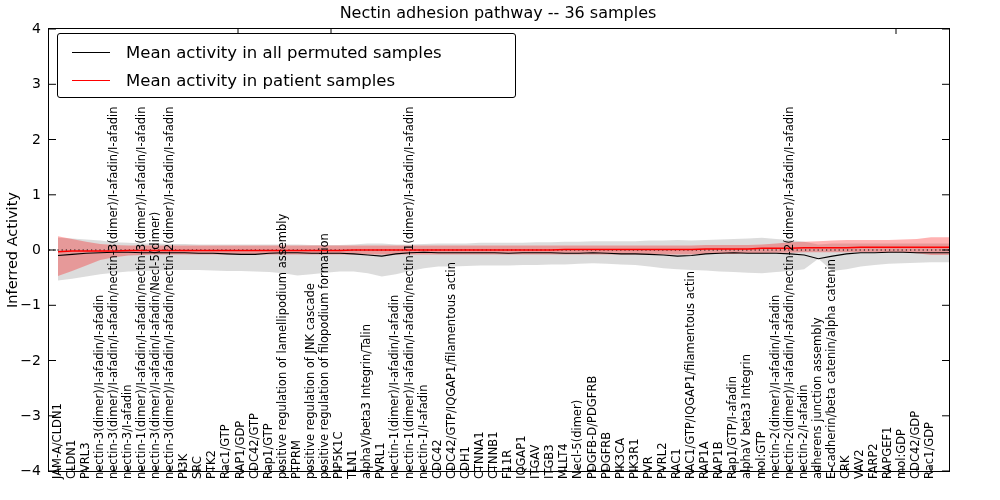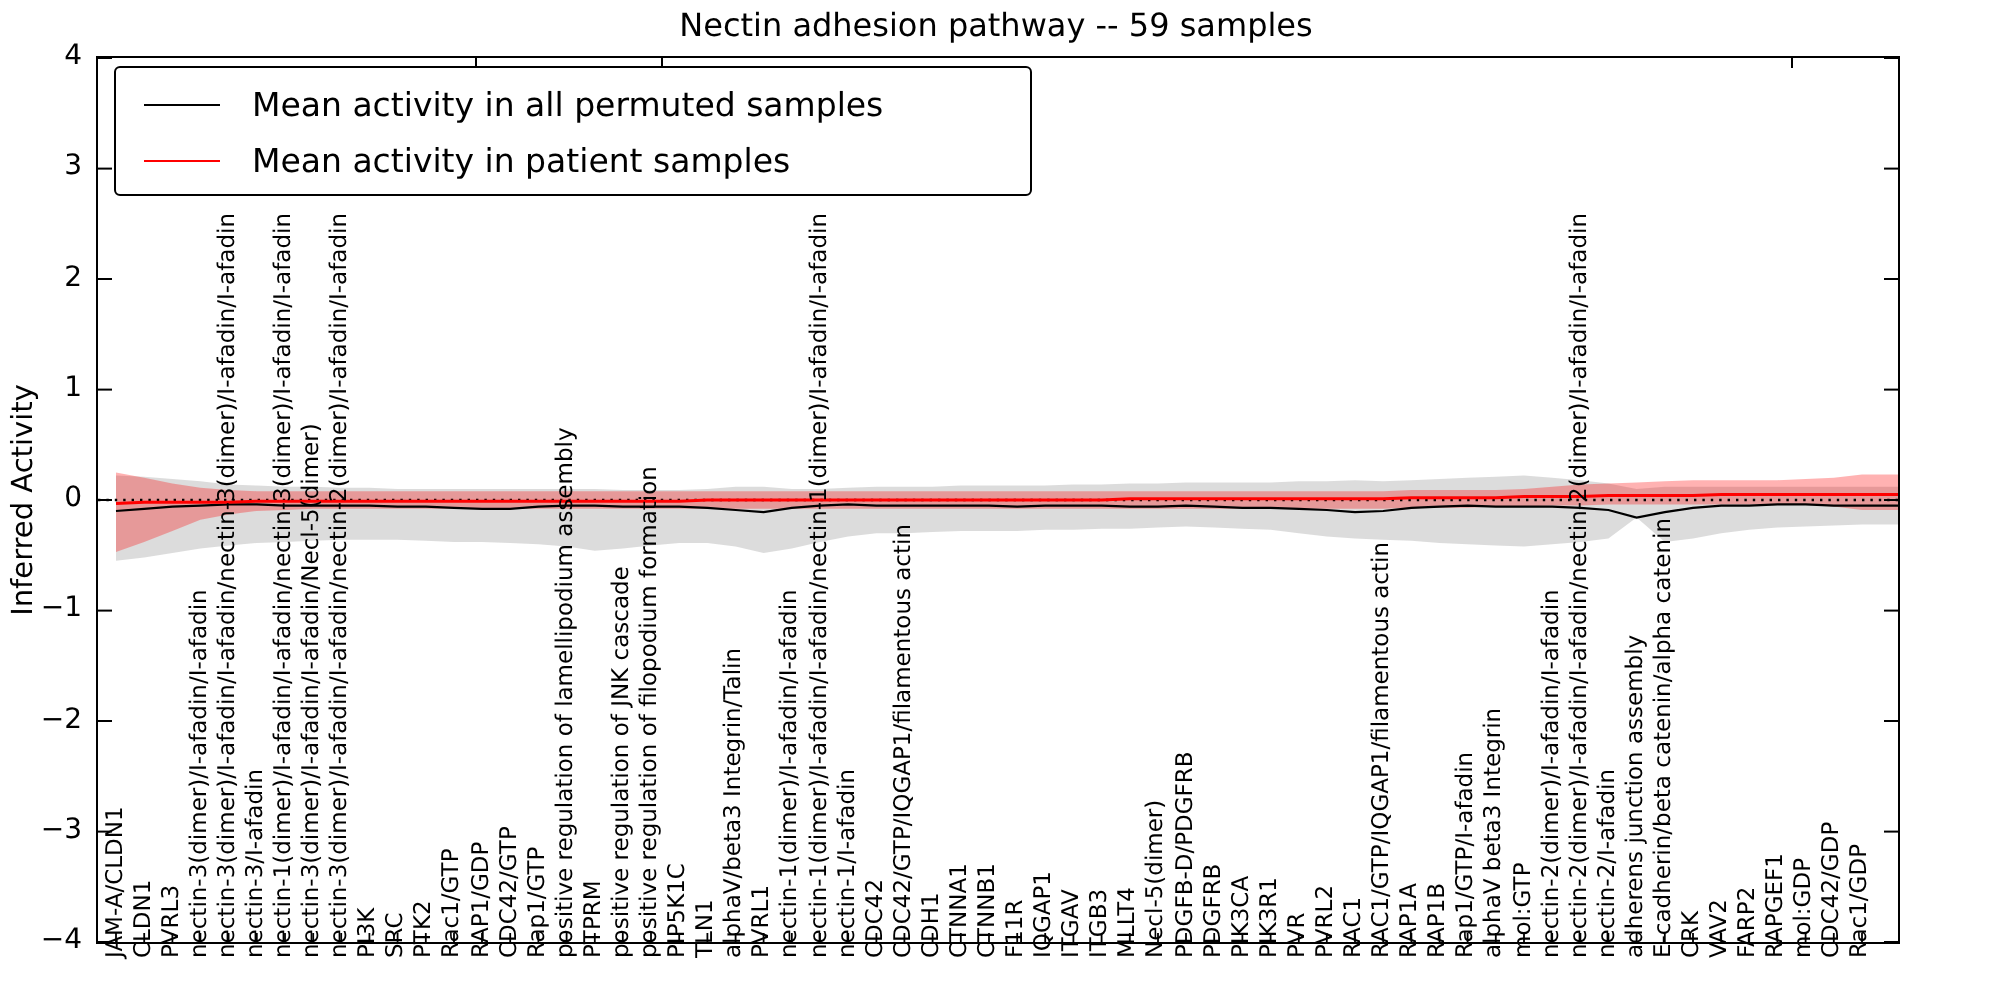--- a/index.html
+++ b/index.html
@@ -23,21 +23,21 @@
   .legend-row.r0{top:4px;}
   .legend-row.r1{top:32px;}
   .legend-line{display:inline-block;width:38px;height:0;border-top:1.7px solid #000;
                margin-right:16px;}
   .legend-label{font-size:16.5px;}
 </style>
 </head>
 <body>
 
 <div class="fig">
-  <div class="title">Nectin adhesion pathway -- 59 samples</div>
+  <div class="title">Nectin adhesion pathway -- 36 samples</div>
 
   <div class="ylabel">Inferred Activity</div>
 
   <div class="plot">
     <svg id="plot-svg" width="900" height="442" viewBox="0 0 900 442">
         <polygon points="9.0,208.8 23.1,209.4 37.2,210.5 51.2,211.6 65.3,213.3 79.4,213.8 93.5,214.4 107.6,214.4 121.6,214.9 135.7,214.9 149.8,215.5 163.9,215.5 178.0,215.5 192.0,215.5 206.1,215.5 220.2,215.5 234.3,215.5 248.4,215.5 262.4,216.0 276.5,216.0 290.6,216.0 304.7,215.5 318.8,214.4 332.8,214.4 346.9,215.5 361.0,215.5 375.1,214.9 389.2,214.4 403.2,214.4 417.3,214.4 431.4,213.8 445.5,213.8 459.6,213.8 473.6,213.8 487.7,213.3 501.8,213.3 515.9,212.7 530.0,212.7 544.0,212.2 558.1,212.2 572.2,212.2 586.3,212.2 600.4,211.6 614.4,211.6 628.5,211.1 642.6,211.6 656.7,211.1 670.8,210.5 684.8,209.9 698.9,209.4 713.0,208.8 727.1,209.9 741.2,211.1 755.2,212.7 769.3,215.5 783.4,214.4 797.5,214.4 811.6,214.4 825.6,214.4 839.7,214.4 853.8,214.4 867.9,214.4 882.0,214.4 900,214.4 900,233.2 882.0,233.2 867.9,233.7 853.8,234.3 839.7,234.8 825.6,235.9 811.6,237.6 797.5,240.3 783.4,242.0 769.3,229.8 755.2,240.3 741.2,242.0 727.1,243.1 713.0,244.2 698.9,243.7 684.8,243.1 670.8,242.5 656.7,241.4 642.6,240.9 628.5,240.3 614.4,239.2 600.4,237.6 586.3,235.9 572.2,235.4 558.1,234.8 544.0,234.3 530.0,234.8 515.9,235.4 501.8,235.4 487.7,235.9 473.6,235.9 459.6,236.5 445.5,236.5 431.4,236.5 417.3,237.0 403.2,237.6 389.2,237.6 375.1,239.2 361.0,242.0 346.9,245.3 332.8,247.5 318.8,244.2 304.7,242.5 290.6,242.5 276.5,243.7 262.4,245.3 248.4,246.4 234.3,244.2 220.2,243.1 206.1,242.5 192.0,242.0 178.0,242.0 163.9,241.4 149.8,240.9 135.7,240.9 121.6,240.9 107.6,241.4 93.5,242.0 79.4,242.5 65.3,243.7 51.2,245.3 37.2,247.5 23.1,249.7 9.0,251.4" fill="rgba(128,128,128,0.28)"></polygon>
         <polygon points="9.0,207.2 23.1,209.9 37.2,212.7 51.2,214.9 65.3,216.0 79.4,216.6 93.5,216.6 107.6,216.6 121.6,216.6 135.7,216.6 149.8,216.6 163.9,216.6 178.0,216.6 192.0,216.6 206.1,216.6 220.2,216.6 234.3,216.6 248.4,216.6 262.4,216.6 276.5,216.6 290.6,216.6 304.7,216.6 318.8,216.6 332.8,216.6 346.9,216.6 361.0,216.6 375.1,216.6 389.2,216.6 403.2,216.6 417.3,216.6 431.4,216.6 445.5,216.6 459.6,216.6 473.6,216.6 487.7,216.6 501.8,216.6 515.9,216.6 530.0,216.6 544.0,216.6 558.1,216.6 572.2,216.6 586.3,216.6 600.4,216.6 614.4,216.6 628.5,216.6 642.6,216.6 656.7,216.0 670.8,216.0 684.8,216.0 698.9,216.0 713.0,215.5 727.1,214.4 741.2,213.3 755.2,212.7 769.3,212.2 783.4,211.6 797.5,211.1 811.6,211.1 825.6,211.1 839.7,211.1 853.8,210.5 867.9,209.9 882.0,208.3 900,208.3 900,226.0 882.0,226.0 867.9,224.3 853.8,223.2 839.7,223.2 825.6,223.2 811.6,223.2 797.5,223.2 783.4,223.2 769.3,223.2 755.2,223.2 741.2,223.8 727.1,223.8 713.0,224.3 698.9,224.3 684.8,224.9 670.8,224.9 656.7,224.9 642.6,225.4 628.5,225.4 614.4,225.4 600.4,225.4 586.3,225.4 572.2,225.4 558.1,225.4 544.0,225.4 530.0,225.4 515.9,225.4 501.8,225.4 487.7,225.4 473.6,225.4 459.6,225.4 445.5,225.4 431.4,225.4 417.3,225.4 403.2,225.4 389.2,225.4 375.1,225.4 361.0,225.4 346.9,225.4 332.8,225.4 318.8,225.4 304.7,225.4 290.6,225.4 276.5,225.4 262.4,225.4 248.4,225.4 234.3,225.4 220.2,225.4 206.1,225.4 192.0,225.4 178.0,225.4 163.9,225.4 149.8,225.4 135.7,225.4 121.6,225.4 107.6,225.4 93.5,226.0 79.4,226.5 65.3,228.2 51.2,230.9 37.2,236.5 23.1,242.0 9.0,247.0" fill="rgba(255,0,0,0.30)"></polygon>
         <line x1="0" y1="221" x2="900" y2="221" stroke="#000000" stroke-width="1.2" stroke-dasharray="1.2,3"></line>
         <polyline points="9.0,226.5 23.1,225.4 37.2,224.3 51.2,223.8 65.3,223.2 79.4,223.2 93.5,223.8 107.6,223.8 121.6,223.8 135.7,223.8 149.8,224.3 163.9,224.3 178.0,224.9 192.0,225.4 206.1,225.4 220.2,224.3 234.3,223.8 248.4,223.8 262.4,224.3 276.5,224.3 290.6,224.3 304.7,224.9 318.8,226.0 332.8,227.1 346.9,224.9 361.0,223.8 375.1,223.2 389.2,223.8 403.2,223.8 417.3,223.8 431.4,223.8 445.5,223.8 459.6,224.3 473.6,223.8 487.7,223.8 501.8,223.8 515.9,224.3 530.0,224.3 544.0,223.8 558.1,224.3 572.2,224.9 586.3,224.9 600.4,225.4 614.4,226.0 628.5,227.1 642.6,226.5 656.7,224.9 670.8,224.3 684.8,223.8 698.9,224.3 713.0,224.3 727.1,224.3 741.2,224.9 755.2,226.0 769.3,229.8 783.4,227.1 797.5,224.9 811.6,223.8 825.6,223.8 839.7,223.2 853.8,223.2 867.9,223.8 882.0,223.8 900,223.8" fill="none" stroke="#000000" stroke-width="1.1"></polyline>
         <polyline points="9.0,222.7 23.1,222.1 37.2,222.1 51.2,222.1 65.3,222.1 79.4,221.6 93.5,221.6 107.6,221.6 121.6,221.6 135.7,221.6 149.8,221.6 163.9,221.6 178.0,221.6 192.0,221.6 206.1,221.6 220.2,221.6 234.3,221.6 248.4,221.6 262.4,221.6 276.5,221.6 290.6,221.6 304.7,221.0 318.8,221.0 332.8,221.0 346.9,221.0 361.0,221.0 375.1,221.0 389.2,221.0 403.2,221.0 417.3,221.0 431.4,221.0 445.5,221.0 459.6,221.0 473.6,221.0 487.7,221.0 501.8,221.0 515.9,220.4 530.0,220.4 544.0,220.4 558.1,220.4 572.2,220.4 586.3,220.4 600.4,220.4 614.4,220.4 628.5,220.4 642.6,220.4 656.7,219.9 670.8,219.9 684.8,219.9 698.9,219.9 713.0,219.3 727.1,219.3 741.2,219.3 755.2,218.8 769.3,218.8 783.4,218.8 797.5,218.8 811.6,218.2 825.6,218.2 839.7,218.2 853.8,218.2 867.9,218.2 882.0,218.2 900,218.2" fill="none" stroke="#ff0000" stroke-width="1.5"></polyline>

